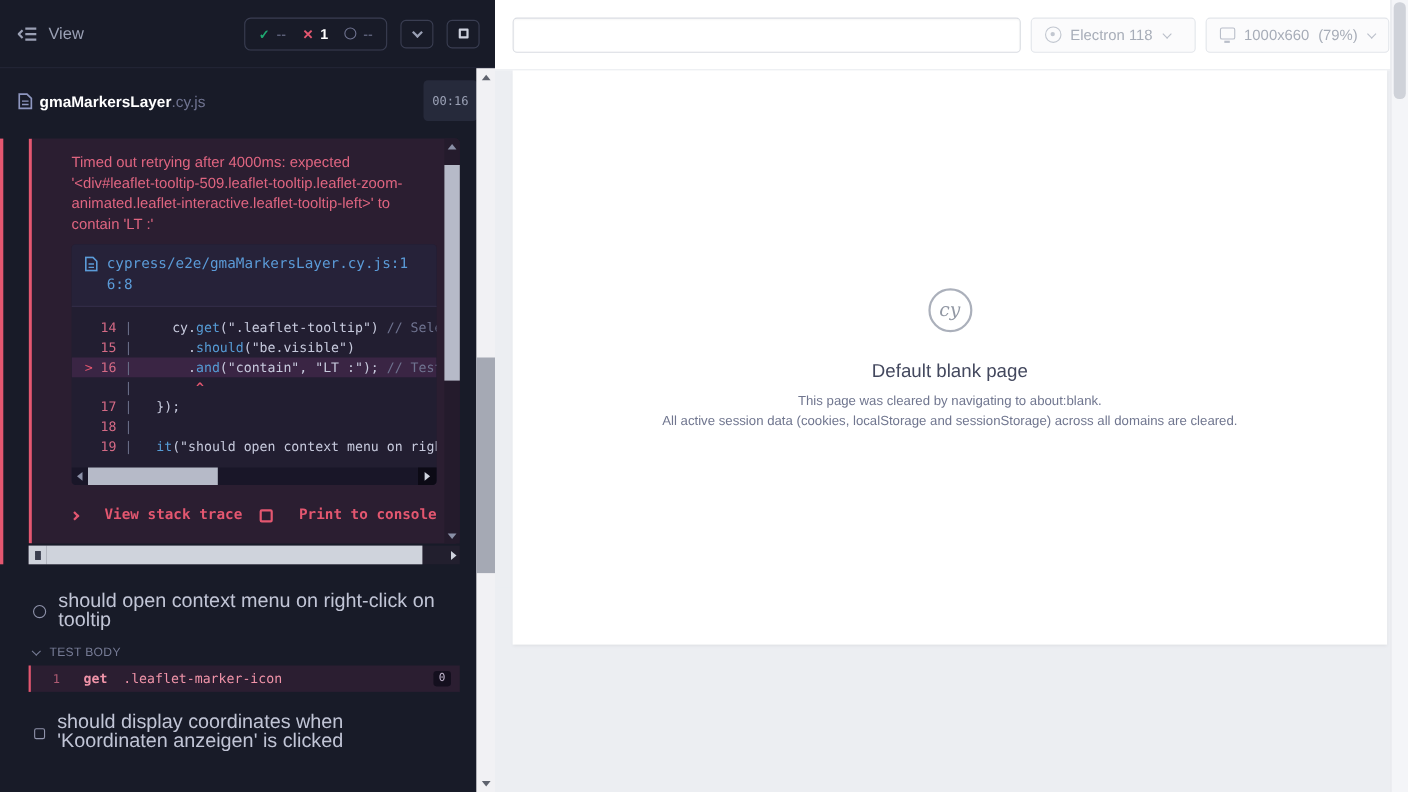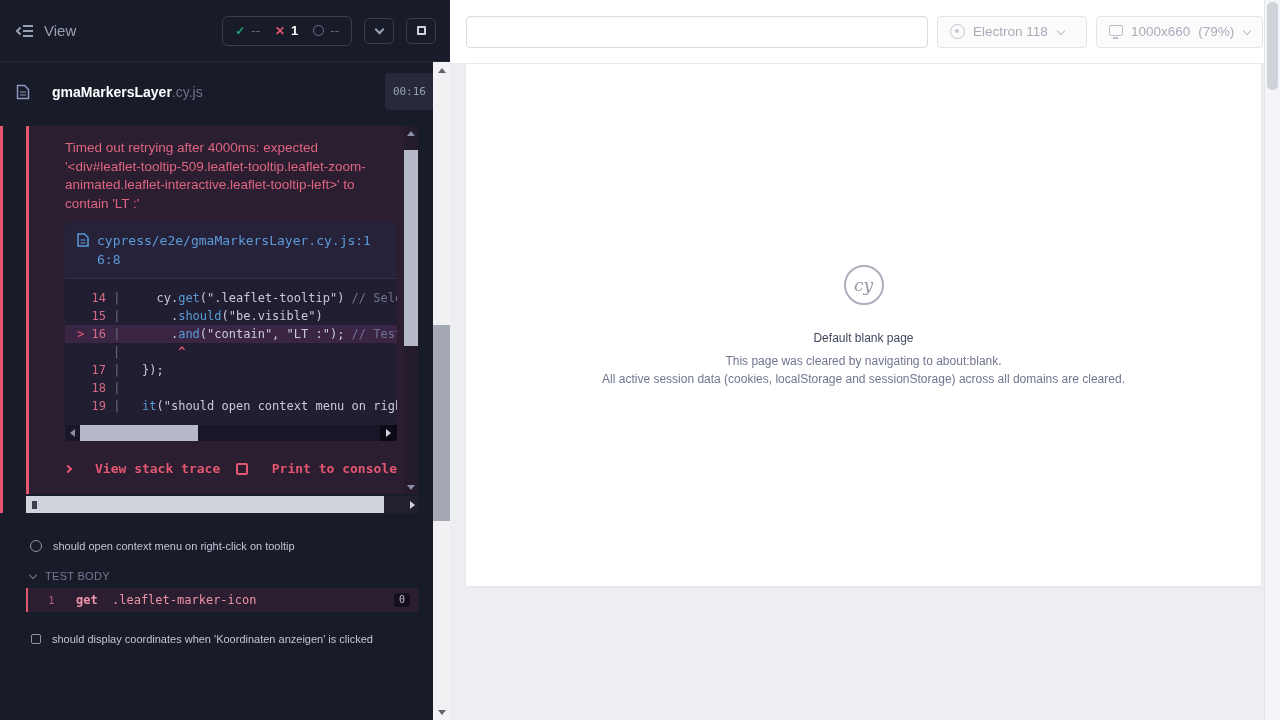--- a/index.html
+++ b/index.html
@@ -16,21 +16,21 @@
   .stat{display:flex;align-items:center;gap:6px;color:#6f7390}
   .stat .val{color:#6f7390}
   .stat.failed .val{color:#ffffff;font-weight:bold}
   .icon-check{color:#1fa971;font-weight:bold;font-size:12px;line-height:1}
   .icon-x{color:#e45770;font-weight:bold;font-size:12px;line-height:1}
   .icon-circle{width:11px;height:11px;border:1.5px solid #6f7390;border-radius:50%;display:inline-block}
   .hdr-btn{width:30px;height:26px;border:1px solid #3a3e52;border-radius:5px;display:flex;align-items:center;justify-content:center;background:transparent;cursor:pointer;margin-left:2px}
   .chev{width:7px;height:7px;border-right:2px solid #9aa0b4;border-bottom:2px solid #9aa0b4;transform:rotate(45deg);margin-top:-3px}
   .icon-stop{width:9px;height:9px;border:2px solid #ced2de;border-radius:1px}
 
-  .spec-row{display:flex;align-items:center;gap:22px;padding:11px 16px 8px;cursor:pointer}
+  .spec-row{display:flex;align-items:center;gap:6px;padding:11px 16px 8px;cursor:pointer}
   .spec-title{font-size:14px;line-height:18px}
   .spec-name{color:#ffffff;font-weight:bold}
   .spec-ext{color:#6f7390}
   .duration{margin-left:auto;background:#262a3b;color:#9aa0b4;font-size:11px;padding:12px 8px;border-radius:4px;font-family:"DejaVu Sans Mono",monospace}
 
   .attempt{margin-top:8px;border-left:3px solid #e45770;padding-left:23px}
   .error-panel{position:relative;width:392px;background:#2b1e31;border-left:3px solid #e45770;border-radius:0 4px 4px 0;padding:13px 40px 18px 36px}
   .err-msg{color:#df6580;font-size:13.5px;line-height:18.5px;word-break:break-word;width:330px}
 
   .code-frame{margin-top:9px;width:332px;background:#221e31;border-radius:4px;overflow:hidden;font-family:"DejaVu Sans Mono",monospace}
@@ -65,21 +65,21 @@
 
   .tri-up{width:0;height:0;border-left:4px solid transparent;border-right:4px solid transparent;border-bottom:5px solid #8a8fa6}
   .tri-down{width:0;height:0;border-left:4px solid transparent;border-right:4px solid transparent;border-top:5px solid #8a8fa6}
   .tri-left{width:0;height:0;border-top:4px solid transparent;border-bottom:4px solid transparent;border-right:5px solid #8a8fa6}
   .tri-right{width:0;height:0;border-top:4px solid transparent;border-bottom:4px solid transparent;border-left:5px solid #8a8fa6}
   .tri-dark{border-right-color:#3c4050;border-left-color:#3c4050;border-top-color:#3c4050;border-bottom-color:#3c4050}
   .tri-light{border-left-color:#cfd3de}
   .tri-gray{border-bottom-color:#5f636e;border-top-color:#5f636e}
 
   .tests{margin-top:18px}
-  .test-row{display:flex;gap:11px;padding:7px 16px 7px 30px;color:#c1c5d6;font-size:11px;line-height:17px;align-items:flex-start;cursor:pointer}
+  .test-row{display:flex;gap:11px;padding:7px 16px 7px 30px;color:#c1c5d6;font-size:18px;line-height:17px;align-items:center;cursor:pointer}
   .test-row.queued{margin-top:12px}
   .test-icon-circle{flex:0 0 auto;width:12px;height:12px;border:1.5px solid #8f93ab;border-radius:50%;margin-top:2px}
   .test-icon-square{flex:0 0 auto;width:10px;height:10px;border:1.5px solid #8f93ab;border-radius:2px;margin-top:3px;margin-left:1px}
   .test-row .title{max-width:348px}
   .tbody-header{display:flex;gap:9px;align-items:center;margin:8px 0 6px 30px;color:#767b95;font-size:11px;letter-spacing:.3px;cursor:pointer}
   .chev-sm{width:6px;height:6px;border-right:1.5px solid #767b95;border-bottom:1.5px solid #767b95;transform:rotate(45deg);margin-top:-2px}
   .command-row{display:flex;align-items:center;background:#2b1e31;border-left:2px solid #e45770;margin-left:26px;width:392px;padding:5px 8px 5px 20px;font-family:"DejaVu Sans Mono",monospace;font-size:12px;cursor:pointer}
   .cmd-num{color:#b05c74;font-size:11px;width:28px}
   .cmd-method{color:#ef93a8;font-weight:bold;width:36px}
   .cmd-msg{color:#ef93a8}
@@ -99,21 +99,21 @@
   .browser-btn{flex:0 0 150px}
   .viewport-btn{flex:0 0 167px}
   .icon-electron{width:15px;height:15px;border:1.5px solid #c2c7d0;border-radius:50%;position:relative;flex:0 0 auto}
   .icon-electron::after{content:"";position:absolute;left:4px;top:4px;width:4px;height:4px;background:#c2c7d0;border-radius:50%}
   .icon-viewport{width:14px;height:11px;border:1.5px solid #b9bec9;border-radius:2px;position:relative;margin-top:-3px;flex:0 0 auto}
   .icon-viewport::after{content:"";position:absolute;left:3px;bottom:-4px;width:5px;height:2px;background:#b9bec9}
 
   .aut-wrap{padding:0 19px 0 16px}
   .aut-page{height:522px;background:#ffffff;box-shadow:0 1px 3px rgba(0,0,0,.06);display:flex;flex-direction:column;align-items:center;justify-content:center;text-align:center}
   .cy-logo{width:40px;height:40px;border:2px solid #abb0bb;border-radius:50%;display:flex;align-items:center;justify-content:center;color:#9298a4;font-size:17px;font-family:"DejaVu Serif",serif;font-style:italic}
-  .aut-title{margin-top:26px;font-size:12px;color:#43485e;font-weight:500}
+  .aut-title{margin-top:26px;font-size:17px;color:#43485e;font-weight:500}
   .aut-sub{margin-top:9px;font-size:12px;color:#70768f}
   .aut-sub2{margin-top:4px;font-size:12px;color:#70768f}
 
   .page-scrollbar{position:absolute;right:0;top:0;width:16px;height:720px;background:#f4f5f8;border-left:1px solid #e4e6ea}
   .ps-thumb{position:absolute;top:2px;left:2px;right:2px;height:88px;background:#cfd2d9;border-radius:5px}
 </style>
 </head>
 <body>
 
 <div class="app">

